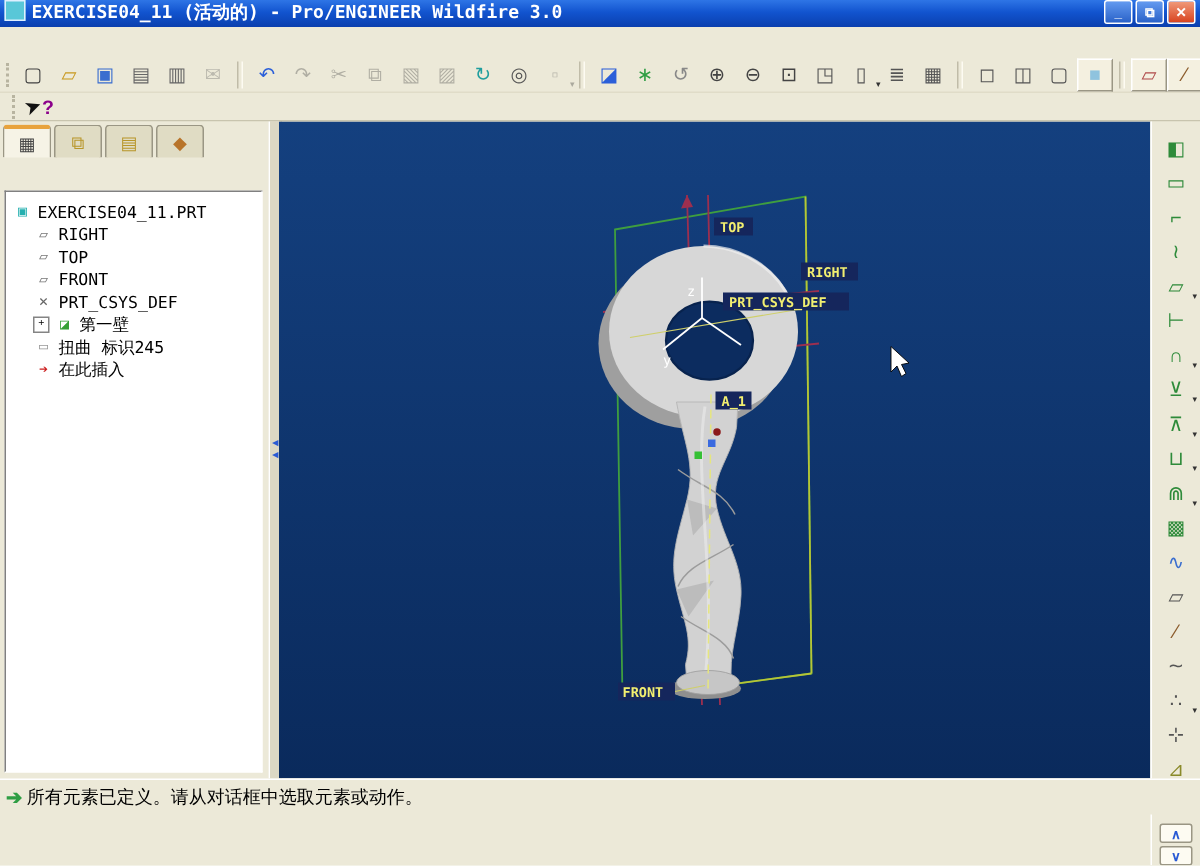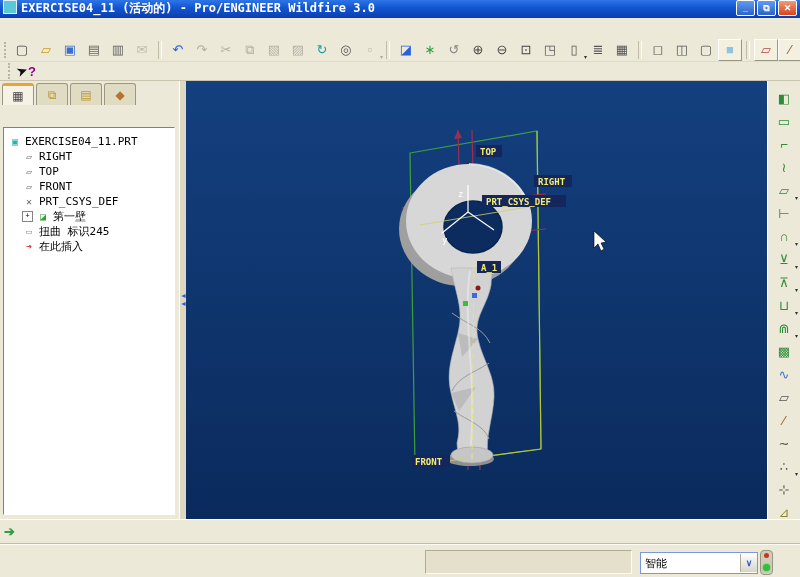--- a/index.html
+++ b/index.html
@@ -425,27 +425,17 @@
       </div>
       <div class="tb">
         <span style="color: rgb(85, 85, 85);">✎</span>
       </div>
       <div class="vscroll">∧</div>
       <div class="vscroll">∨</div>
     </div>
 
   <div id="statusline">
     <span id="status-arrow">➔</span>
-  </div>
-
-  <div id="bottombar">
-    <div id="msgcell"></div>
-    <div id="filter-combo">
-      <span class="val">智能</span>
-      <span id="combo-btn">∨</span>
-    </div>
-    <div id="stoplight">
-      <div class="r"></div>
-      <div class="g"></div>
-    </div>
-  </div>
+    <span>所有元素已定义。请从对话框中选取元素或动作。</span>
+  </div>
+
 
 </div>
 
 </body></html>

